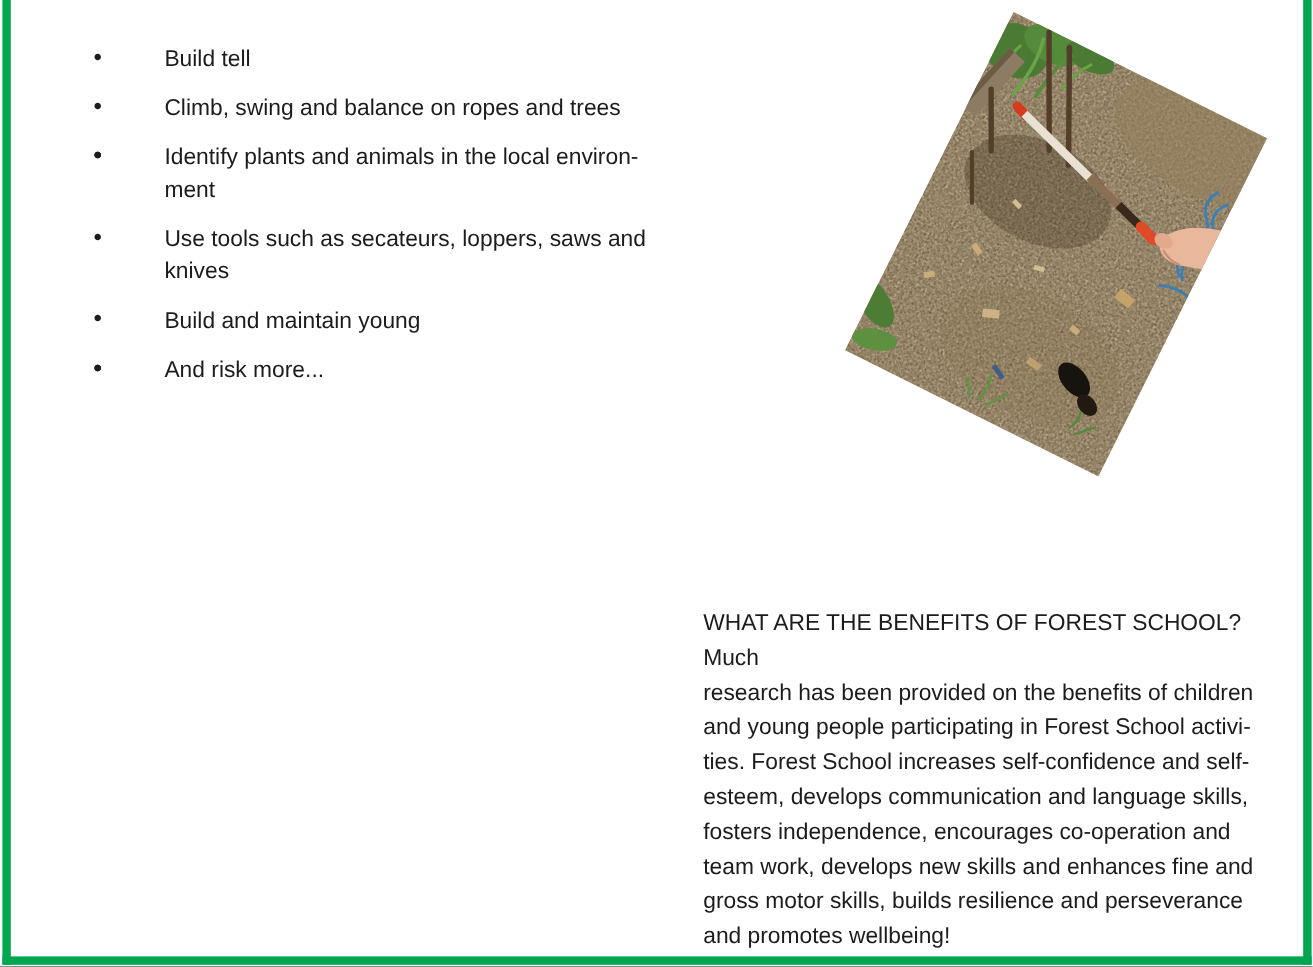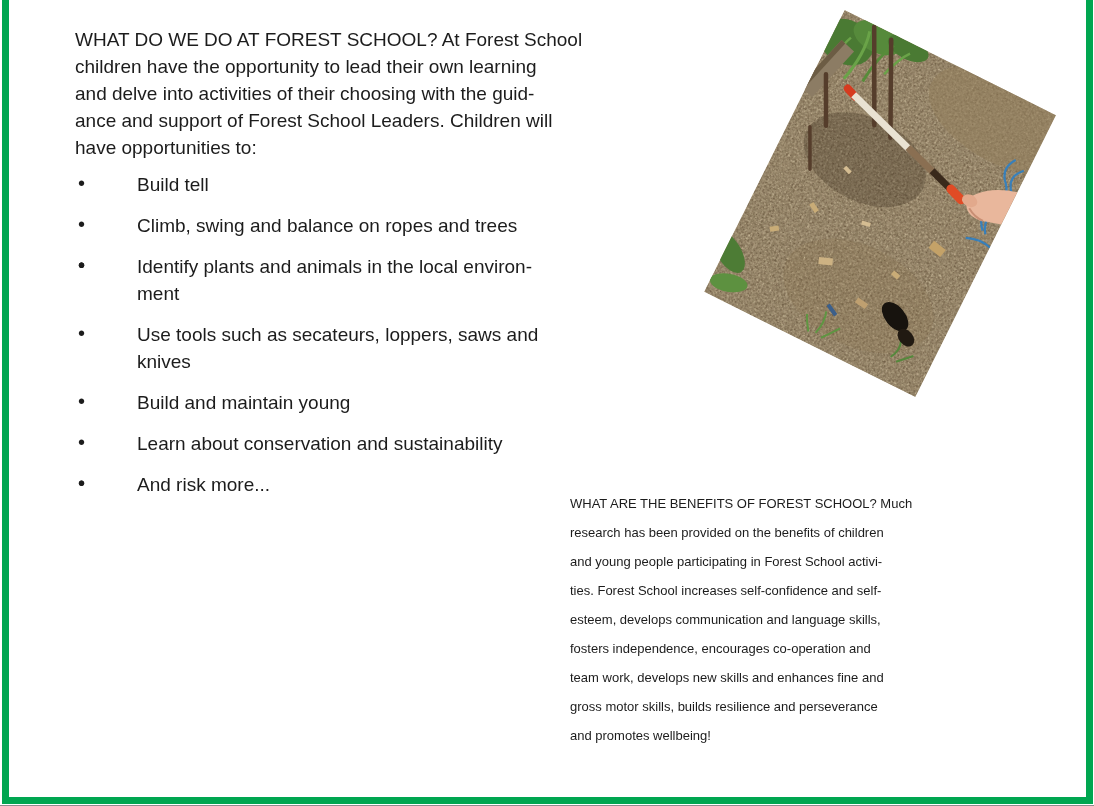--- a/index.html
+++ b/index.html
@@ -11,50 +11,45 @@
   .bottom-edge{position:absolute;left:0;right:0;bottom:0;height:1px;background:#8c8c8c;}
 
   .left-col{position:absolute;left:75px;top:26px;width:600px;}
   .intro{margin:0;font-size:19px;line-height:27px;white-space:pre-line;}
   ul.bullets{list-style:none;margin:10px 0 0 0;padding:0;width:540px;}
   ul.bullets li{position:relative;padding-left:62px;margin:0 0 14px 0;font-size:19px;line-height:27px;}
   ul.bullets li .dot{position:absolute;left:3px;top:-1px;font-size:20px;}
   ul.bullets li .txt{white-space:pre-line;}
 
   .right-col{position:absolute;left:570px;top:489px;width:520px;}
-  .benefits{margin:0;font-size:13px;line-height:29px;white-space:pre-line;}
+  .benefits{margin:16px;font-size:19px;line-height:29px;white-space:pre-line;}
 
   .photo{position:absolute;left:762px;top:46px;width:236px;height:315px;transform:rotate(26.5deg);overflow:hidden;}
   .photo svg{display:block;}
 </style>
 </head>
 <body>
 
 <div class="border border-left"></div>
 <div class="border border-right"></div>
 <div class="border border-bottom"></div>
 <div class="bottom-edge"></div>
 
 <div class="left-col">
-  <p class="intro">WHAT DO WE DO AT FOREST SCHOOL? At Forest School
-children have the opportunity to lead their own learning
-and delve into activities of their choosing with the guid-
-ance and support of Forest School Leaders. Children will
-have opportunities to:</p>
   <ul class="bullets">
     <li><span class="dot">•</span><span class="txt">Build tell</span></li>
     <li><span class="dot">•</span><span class="txt">Climb, swing and balance on ropes and trees</span></li>
     <li><span class="dot">•</span></li>
     <li><span class="dot">•</span></li>
     <li><span class="dot">•</span><span class="txt">Identify plants and animals in the local environ-
 ment</span></li>
     <li><span class="dot">•</span><span class="txt">Use tools such as secateurs, loppers, saws and
 knives</span></li>
     <li><span class="dot">•</span><span class="txt">Build and maintain young</span></li>
-    <li><span class="dot">•</span><span class="txt">Learn about conservation and sustainability</span></li>
+    <li><span class="dot">•</span></li>
     <li><span class="dot">•</span></li>
     <li><span class="dot">•</span><span class="txt">And risk more...</span></li>
   </ul>
 </div>
 
 <div class="right-col">
   <p class="benefits">WHAT ARE THE BENEFITS OF FOREST SCHOOL? Much
 research has been provided on the benefits of children
 and young people participating in Forest School activi-
 ties. Forest School increases self-confidence and self-

